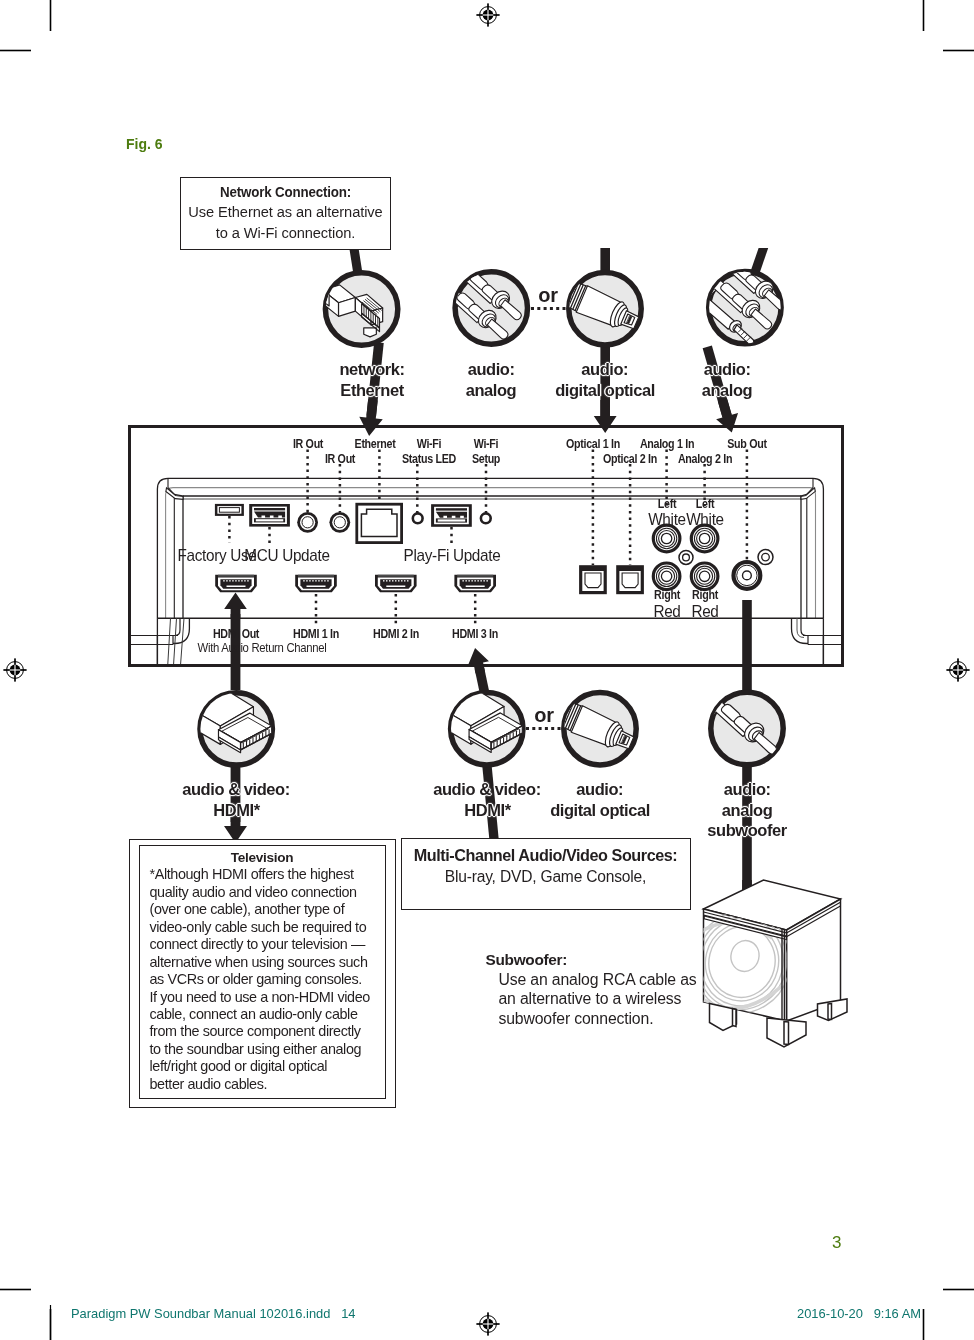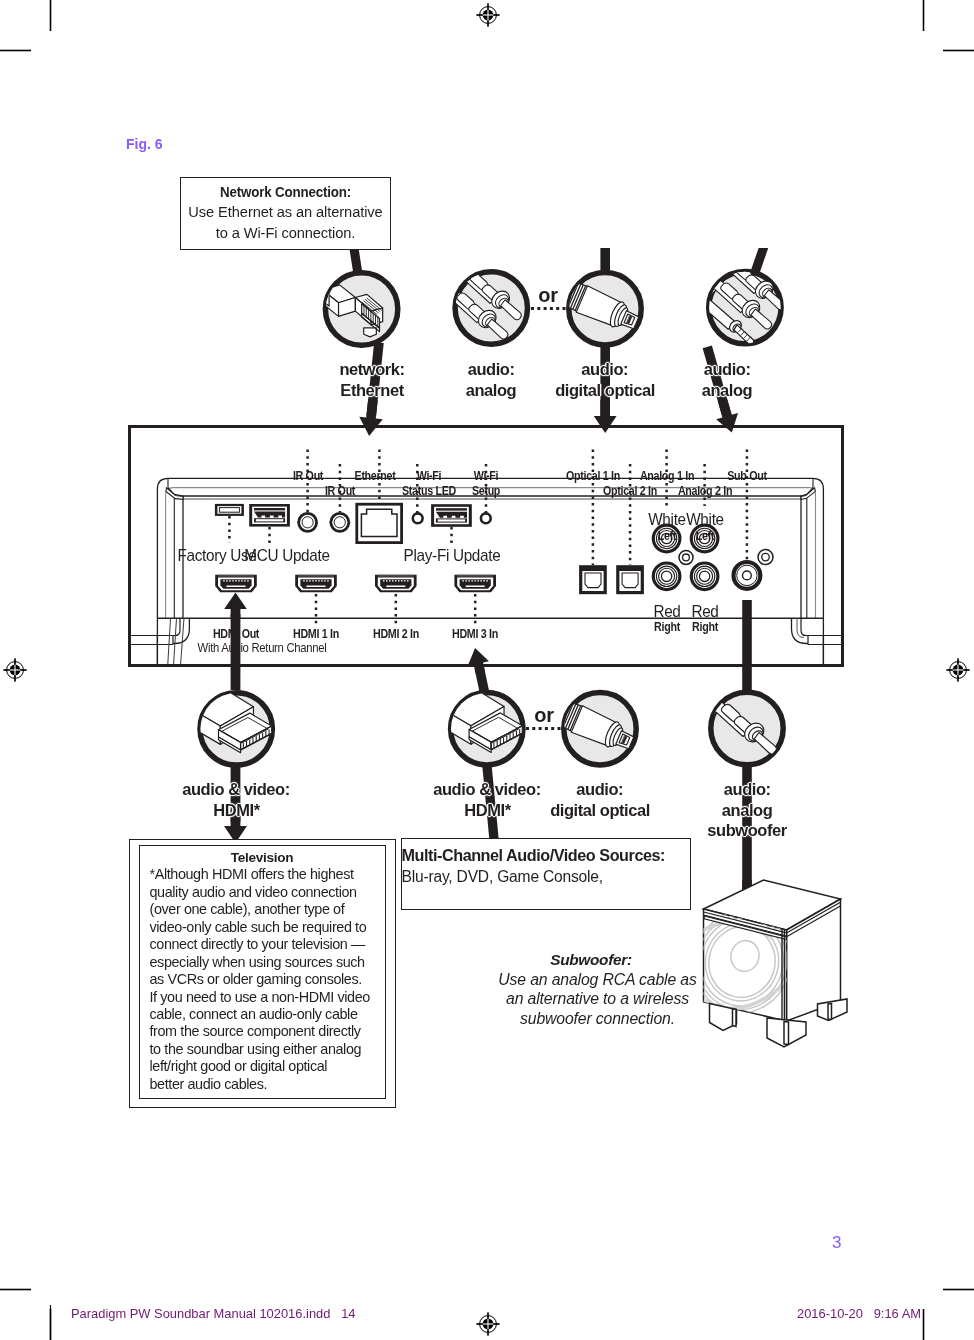--- a/index.html
+++ b/index.html
@@ -1,60 +1,60 @@
 <!DOCTYPE html>
 <html><head>
 <meta charset="utf-8">
 <style>
   html,body{margin:0;padding:0;background:#fff;}
   body{width:974px;height:1340px;position:relative;overflow:hidden;
        font-family:"Liberation Sans",sans-serif;color:#231f20;}
   .abs{position:absolute;}
   #stage{position:absolute;left:0;top:0;width:974px;height:1340px;}
   svg{display:block;}
-  .txt{position:absolute;white-space:nowrap;color:#8b5cf6;}
+  .txt{position:absolute;white-space:nowrap;color:#4d7c0f;}
   
   .srcbox{position:absolute;border:1.6px solid #231f20;background:#fff;
           box-sizing:border-box;text-align:center;line-height:20.3px;}
   .srcbox .ttl{font-weight:bold;font-size:15.4px;letter-spacing:-0.2px;white-space:nowrap;
                display:block;transform:scaleX(0.868);}
   .srcbox .ln{font-size:15.2px;letter-spacing:-0.1px;white-space:nowrap;display:block;
               transform:scaleX(0.965);}
   .figlabel{font-weight:bold;font-size:14px;letter-spacing:0px;}
   .pagenum{font-size:17px;}
-  .footer{font-size:12.9px;color:#701a75;font-family:"Liberation Sans",sans-serif;white-space:pre;}
+  .footer{font-size:12.9px;color:#0f766e;font-family:"Liberation Sans",sans-serif;white-space:pre;}
   
   .conncap{position:absolute;text-align:center;font-weight:bold;font-size:17.0px;
            transform:translateX(-50%);line-height:20.5px;letter-spacing:-0.45px;}
   .conncap div{white-space:nowrap;}
   .conncap span{display:inline-block;transform:scaleX(0.97);
      text-shadow: 0 0 2.2px #fff, 0 0 2.2px #fff, 0 0 2.2px #fff, 1.2px 0 0 #fff,
                   -1.2px 0 0 #fff, 0 1.2px 0 #fff, 0 -1.2px 0 #fff;}
   .orlab{position:absolute;font-weight:bold;font-size:20px;transform:translateX(-50%);letter-spacing:-0.3px;}
   
   .plab,.plabr,.hdmilab,.hdmisub{position:absolute;white-space:nowrap;}
   .plab>span,.plabr>span,.hdmilab>span,.hdmisub>span{display:inline-block;
         transform:translateX(-50%) scaleX(0.90);transform-origin:50% 50%;}
-  .plab{font-weight:bold;font-size:11.9px;letter-spacing:-0.35px;margin-top:32px;}
+  .plab{font-weight:bold;font-size:11.9px;letter-spacing:-0.35px;}
   .plabr{font-size:17px;letter-spacing:-0.35px;}
   .hdmilab{font-weight:bold;font-size:11.9px;letter-spacing:-0.35px;}
   .hdmisub{font-size:12.6px;letter-spacing:-0.35px;}
   
   #tvbox{position:absolute;border:1.5px solid #231f20;background:#fff;box-sizing:border-box;}
   #tvbox .inner{position:absolute;border:1.2px solid #231f20;box-sizing:border-box;}
   #tvbox .ttl{font-weight:bold;font-size:13.6px;text-align:center;line-height:17.4px;
               letter-spacing:-0.3px;}
   #tvbox .bl{font-size:14.4px;letter-spacing:-0.4px;line-height:17.45px;white-space:nowrap;}
   
-  #mcbox{position:absolute;border:1.3px solid #231f20;background:#fff;box-sizing:border-box;text-align:left;}
+  #mcbox{position:absolute;border:1.3px solid #231f20;background:#fff;box-sizing:border-box;text-align:center;}
   #mcbox{line-height:21px;}
   #mcbox .ttl{font-weight:bold;font-size:16.2px;letter-spacing:-0.45px;white-space:nowrap;}
   #mcbox .ln{font-size:15.6px;letter-spacing:-0.2px;white-space:nowrap;}
   
-  #subnote{position:absolute;text-align:center;transform:translateX(-50%);font-style:italic;}
+  #subnote{position:absolute;transform:translateX(-50%);}
   #subnote{line-height:19.6px;}
   #subnote .ttl{font-weight:bold;font-size:15.4px;letter-spacing:-0.3px;white-space:nowrap;}
   #subnote .ln{font-size:15.8px;letter-spacing:-0.15px;white-space:nowrap;margin-left:13px;}
 </style>
 </head>
 <body>
 
 <div id="stage">
 
 <div id="stage">
@@ -816,21 +816,21 @@
 
 <div id="tvbox" style="left:128.5px;top:838.5px;width:267px;height:269px">
   <div class="inner" style="left:9px;top:5.5px;right:9px;bottom:7.5px;padding:3px 10px 0 10px">
     <div class="ttl">Television</div>
     <div>
       <div class="bl">*Although HDMI offers the highest</div>
       <div class="bl">quality audio and video connection</div>
       <div class="bl">(over one cable), another type of</div>
       <div class="bl">video-only cable such be required to</div>
       <div class="bl">connect directly to your television —</div>
-      <div class="bl">especially when using sources such</div>
+      <div class="bl">alternative when using sources such</div>
       <div class="bl">as VCRs or older gaming consoles.</div>
       <div class="bl">If you need to use a non-HDMI video</div>
       <div class="bl">cable, connect an audio-only cable</div>
       <div class="bl">from the source component directly</div>
       <div class="bl">to the soundbar using either analog</div>
       <div class="bl">left/right good or digital optical</div>
       <div class="bl">better audio cables.</div>
     </div>
   </div>
 </div>

